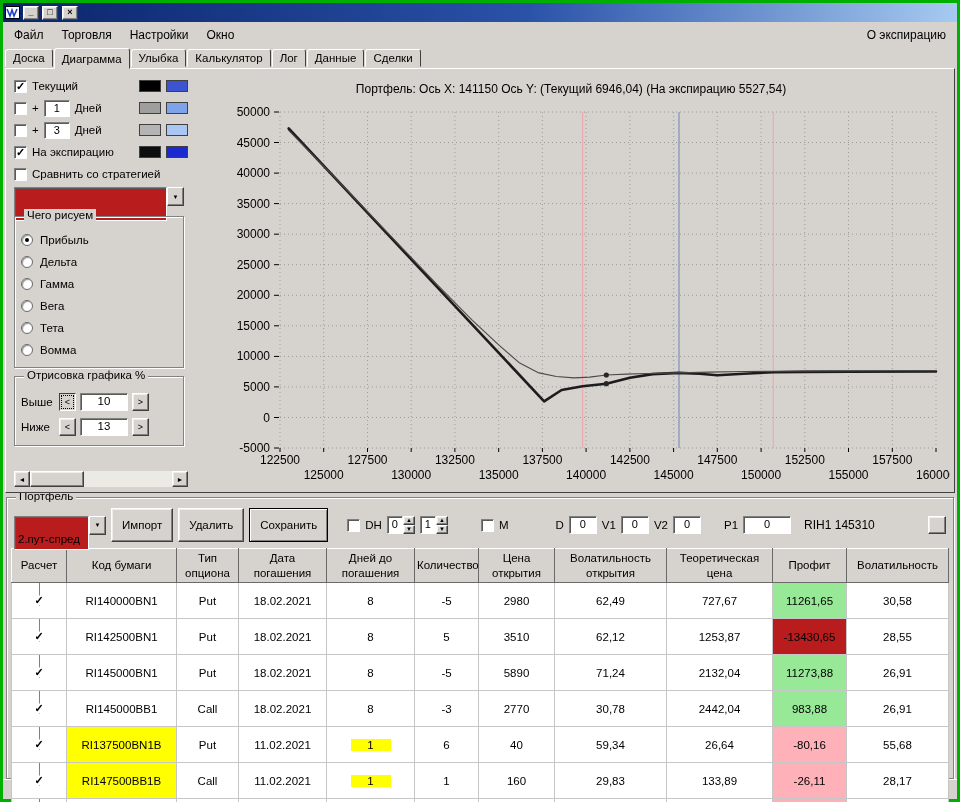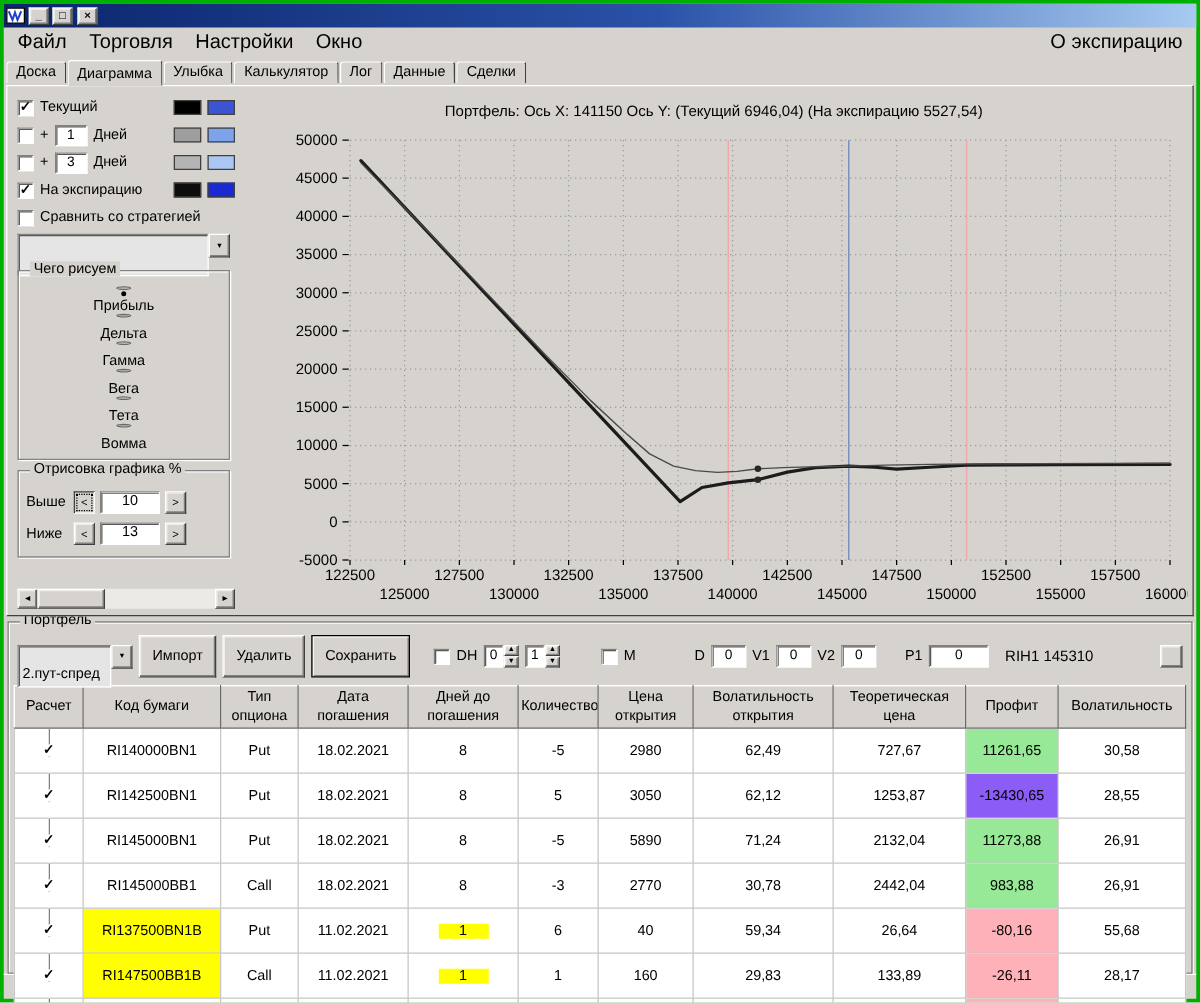--- a/index.html
+++ b/index.html
@@ -6,21 +6,21 @@
   body { width:960px; height:802px; font-family:"Liberation Sans", sans-serif; font-size:11.5px; color:#000; background:#d6d3ce; }
   .window { width:960px; height:802px; border:3px solid #00b000; background:#d6d3ce; display:flex; flex-direction:column; }
 
   
   .titlebar { height:19px; min-height:19px; background:linear-gradient(90deg,#0a246a 0%,#2a52a8 55%,#a6caf0 100%); display:flex; align-items:center; padding:0 2px; gap:3px; }
   .title-text { flex:1; color:#fff; font-weight:bold; font-size:11.5px; white-space:nowrap; overflow:hidden; }
   .win-btn { width:16px; height:14px; background:#d6d3ce; border:1px solid; border-color:#fff #404040 #404040 #fff; box-shadow:inset -1px -1px 0 #808080; display:flex; align-items:center; justify-content:center; font-size:9px; font-weight:bold; line-height:1; }
   .win-btn.close { margin-left:1px; }
 
   
-  .menubar { height:25px; min-height:25px; display:flex; align-items:flex-end; padding:0 2px; font-size:16px; }
+  .menubar { height:25px; min-height:25px; display:flex; align-items:center; padding:0 2px; font-size:12px; }
   .menu-item { padding:4px 9px; }
   .menu-right { margin-left:auto; padding:4px 9px; }
 
   
   .tabstrip { display:flex; align-items:center; padding:0 2px; height:21px; min-height:21px; position:relative; z-index:2; }
   .tab { font-size:11.5px; padding:2px 7px; background:#d6d3ce; border:1px solid; border-color:#fff #404040 #d6d3ce #fff; border-radius:3px 3px 0 0; margin-right:1px; height:18px; white-space:nowrap; }
   .tab.active { height:21px; padding-top:4px; margin-bottom:-1px; }
 
   
   .tabpage { flex:1; margin:0 2px; border:1px solid; border-color:#fff #404040 #404040 #fff; background:#d6d3ce; display:flex; padding:3px; position:relative; z-index:1; overflow:hidden; }
@@ -29,25 +29,25 @@
   .left-panel { width:182px; min-width:182px; display:flex; flex-direction:column; padding:3px 3px 0 5px; }
   .lp-row { display:flex; align-items:center; height:22px; gap:5px; }
   .lp-label { white-space:nowrap; }
   .spacer { flex:1; }
   .sunken { background:#fff; border:1px solid; border-color:#808080 #fff #fff #808080; box-shadow:inset 1px 1px 0 #5a5a5a; }
   .cb { width:13px; height:13px; min-width:13px; background:#fff; border:1px solid; border-color:#808080 #fff #fff #808080; box-shadow:inset 1px 1px 0 #5a5a5a; }
   .cb i { font-style:normal; font-size:11px; font-weight:bold; line-height:11px; display:block; text-align:center; }
   .sw { width:22px; height:12px; min-width:22px; border:1px solid #404040; }
   .numbox { width:26px; height:17px; min-width:26px; text-align:center; line-height:14px; font-size:11px; }
   .combo { height:19px; display:flex; margin:2px 4px 2px 0; }
-  .combo-val { flex:1; background:#e5e5e5; border:1px solid; border-color:#808080 #fff #fff #808080; box-shadow:inset 1px 1px 0 #5a5a5a; padding:16px 3px; white-space:nowrap; overflow:hidden; }
+  .combo-val { flex:1; background:#b91c1c; border:1px solid; border-color:#808080 #fff #fff #808080; box-shadow:inset 1px 1px 0 #5a5a5a; padding:16px 3px; white-space:nowrap; overflow:hidden; }
   .combo-btn { width:17px; background:#d6d3ce; border:1px solid; border-color:#fff #404040 #404040 #fff; box-shadow:inset -1px -1px 0 #808080; display:flex; align-items:center; justify-content:center; font-size:6px; }
   .gbox { border:1px solid #828282; box-shadow:inset 1px 1px 0 #fff, 1px 1px 0 #fff; position:relative; padding:12px 6px 6px; margin:8px 4px 0 0; }
   .glabel { position:absolute; top:-8px; left:9px; background:#d6d3ce; padding:0 3px; white-space:nowrap; }
-  .radio-row { display:flex; align-items:center; gap:7px; height:22px;flex-direction:column; }
+  .radio-row { display:flex; align-items:center; gap:7px; height:22px; }
   .radio { width:12px; height:12px; min-width:12px; border-radius:50%; background:#fff; border:1px solid #6a6a6a; box-shadow:inset 1px 1px 1px #9a9a9a; position:relative; }
   .radio.sel::after { content:""; position:absolute; left:3px; top:3px; width:4px; height:4px; border-radius:50%; background:#000; }
   .raised { background:#d6d3ce; border:1px solid; border-color:#fff #404040 #404040 #fff; box-shadow:inset -1px -1px 0 #808080, inset 1px 1px 0 #efeeec; }
   .sbtn { width:17px; height:18px; display:flex; align-items:center; justify-content:center; font-size:9px; }
   .sbtn.pressed { border-color:#404040 #fff #fff #404040; box-shadow:none; outline:1px dotted #000; outline-offset:-3px; }
   .spinbox { width:48px; height:18px; text-align:center; line-height:15px; }
   .rg-row { display:flex; align-items:center; gap:4px; height:25px; }
   .rg-label { width:34px; }
   .hscroll { margin-top:auto; margin-bottom:2px; height:16px; display:flex; background:#eceae5; }
   .scroll-btn { width:16px; height:16px; display:flex; align-items:center; justify-content:center; font-size:7px; }
@@ -420,24 +420,24 @@
             <td style="background:#97e897">11261,65</td>
             <td>30,58</td>
           </tr>
           <tr>
             <td><span class="cb"><i>✓</i></span></td>
             <td>RI142500BN1</td>
             <td>Put</td>
             <td>18.02.2021</td>
             <td>8</td>
             <td>5</td>
-            <td>3050</td>
+            <td>3510</td>
             <td>62,12</td>
             <td>1253,87</td>
-            <td style="background:#8b5cf6">-13430,65</td>
+            <td style="background:#b91c1c">-13430,65</td>
             <td>28,55</td>
           </tr>
           <tr>
             <td><span class="cb"><i>✓</i></span></td>
             <td>RI145000BN1</td>
             <td>Put</td>
             <td>18.02.2021</td>
             <td>8</td>
             <td>-5</td>
             <td>5890</td>

